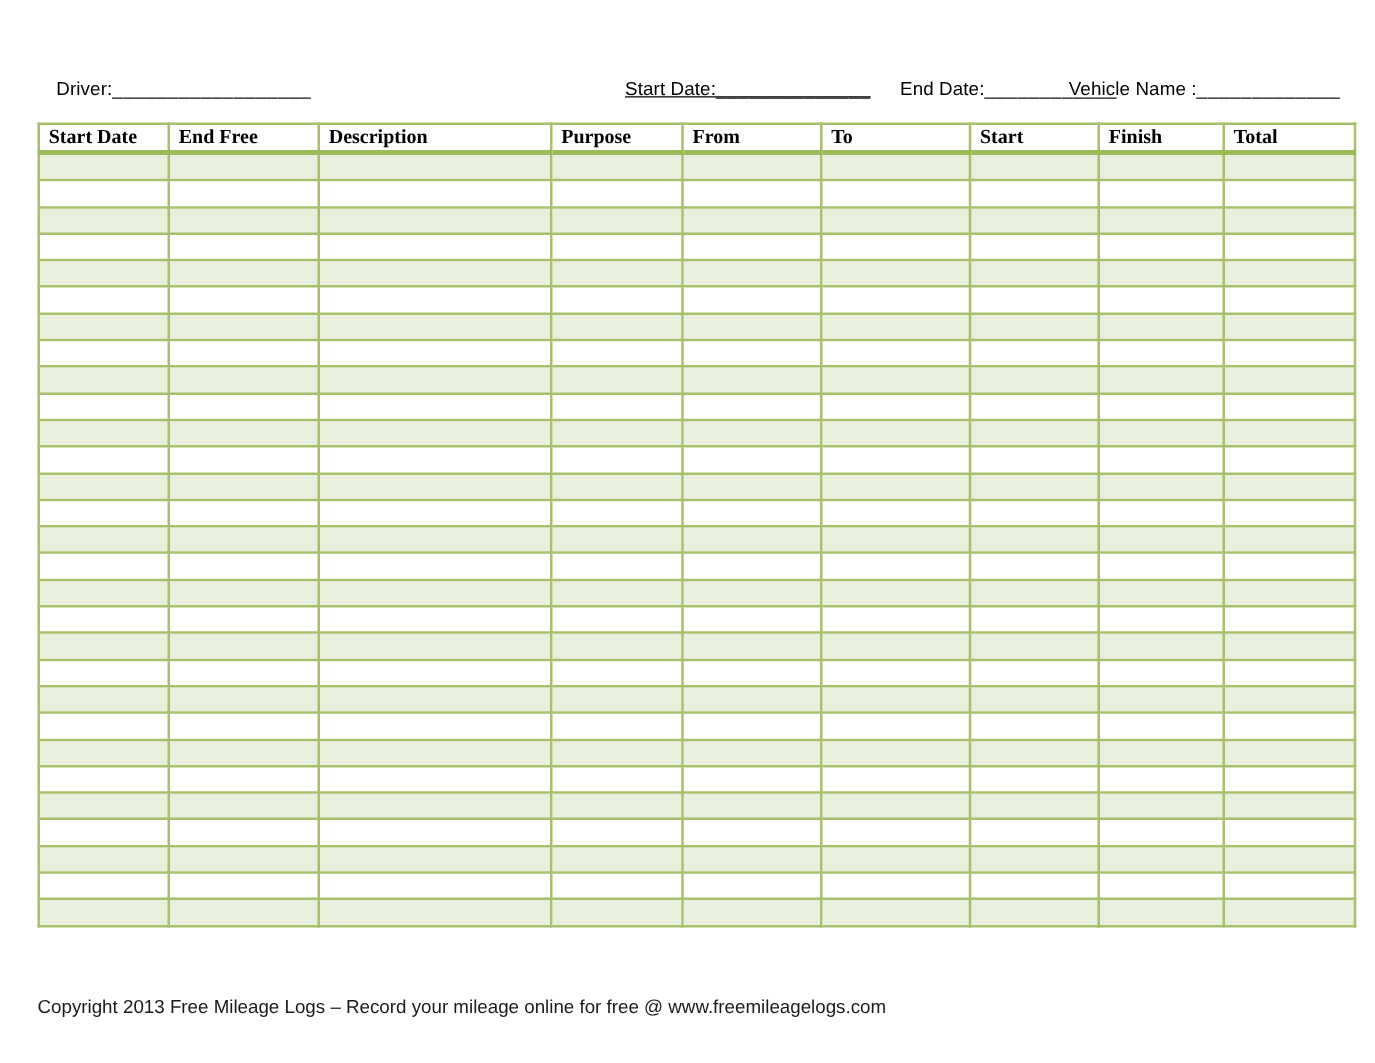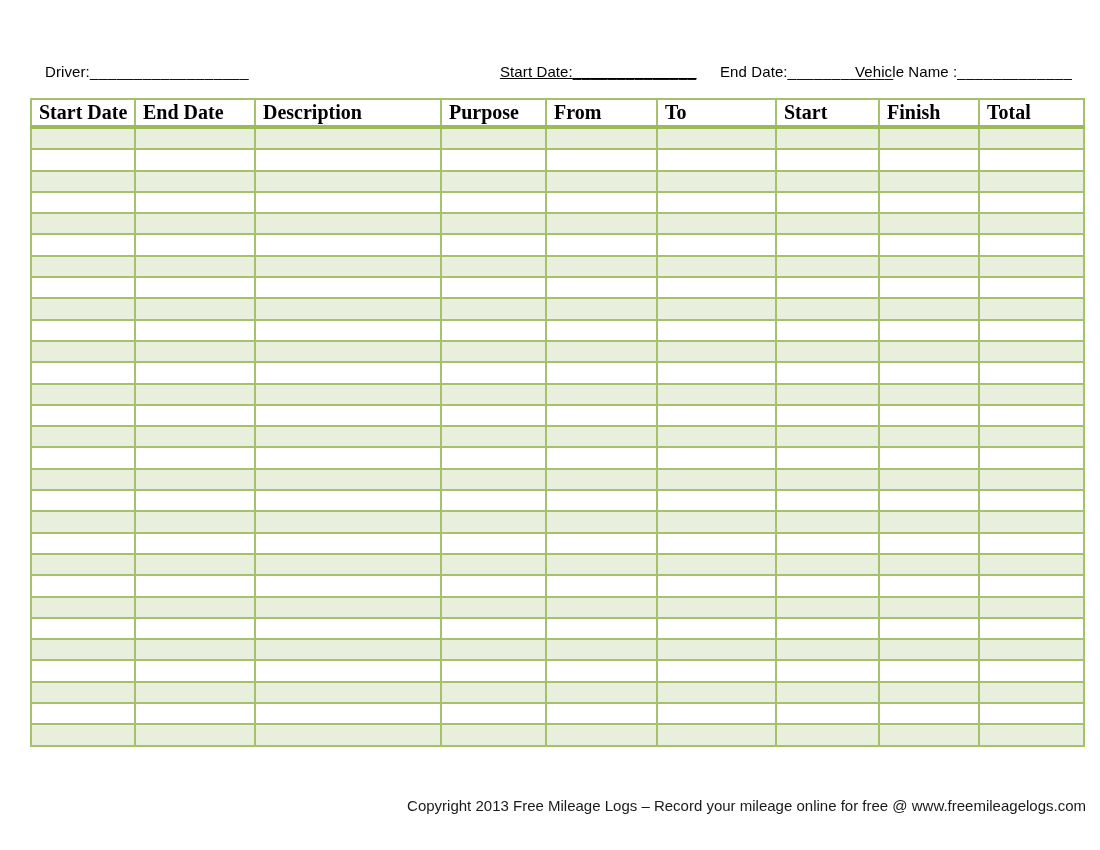--- a/index.html
+++ b/index.html
@@ -33,35 +33,35 @@
   table.log{
     position:absolute;left:30px;top:98px;
     border-collapse:collapse;table-layout:fixed;
     width:1055px;
   }
   table.log th{
     border:2px solid var(--grid);
     border-bottom:4px solid var(--rule);
     background:#ffffff;
     font-family:"Liberation Serif","DejaVu Serif",serif;
-    font-weight:bold;font-size:20px;
+    font-weight:bold;font-size:16px;
     text-align:left;vertical-align:middle;
     height:16px;padding:1px 2px 1px 7px;
     white-space:nowrap;overflow:hidden;
   }
   table.log td{
     border:2px solid var(--grid);
     height:19.3px;padding:0 4px;
     font-size:12px;
     overflow:hidden;
   }
   table.log tr.shaded td{background:var(--shade);}
   .copyright{
     position:absolute;left:30px;top:797px;width:1056px;
-    text-align:right;font-size:15px;color:var(--footer);
+    text-align:left;font-size:15px;color:var(--footer);
     white-space:nowrap;
   }
 </style>
 </head>
 <body>
 
 <div class="form-line">
   <span class="form-field ff-driver"><span>Driver:</span><span class="blank">__________________</span></span>
   <span class="form-field ff-startdate"><span>Start Date:</span><span class="blank">______________</span></span>
   <span class="form-field ff-enddate"><span>End Date:</span><span class="blank">____________</span></span>
@@ -76,21 +76,21 @@
       <col style="width: 105px;">
       <col style="width: 111px;">
       <col style="width: 119px;">
       <col style="width: 103px;">
       <col style="width: 100px;">
       <col style="width: 105px;">
     </colgroup>
   <thead>
     <tr>
       <th>Start Date</th>
-      <th>End Date</th>
+      <th>End Free</th>
       <th>Description</th>
       <th>Purpose</th>
       <th>From</th>
       <th>To</th>
       <th>Start</th>
       <th>Finish</th>
       <th>Total</th>
     </tr>
   </thead>
   <tbody>

